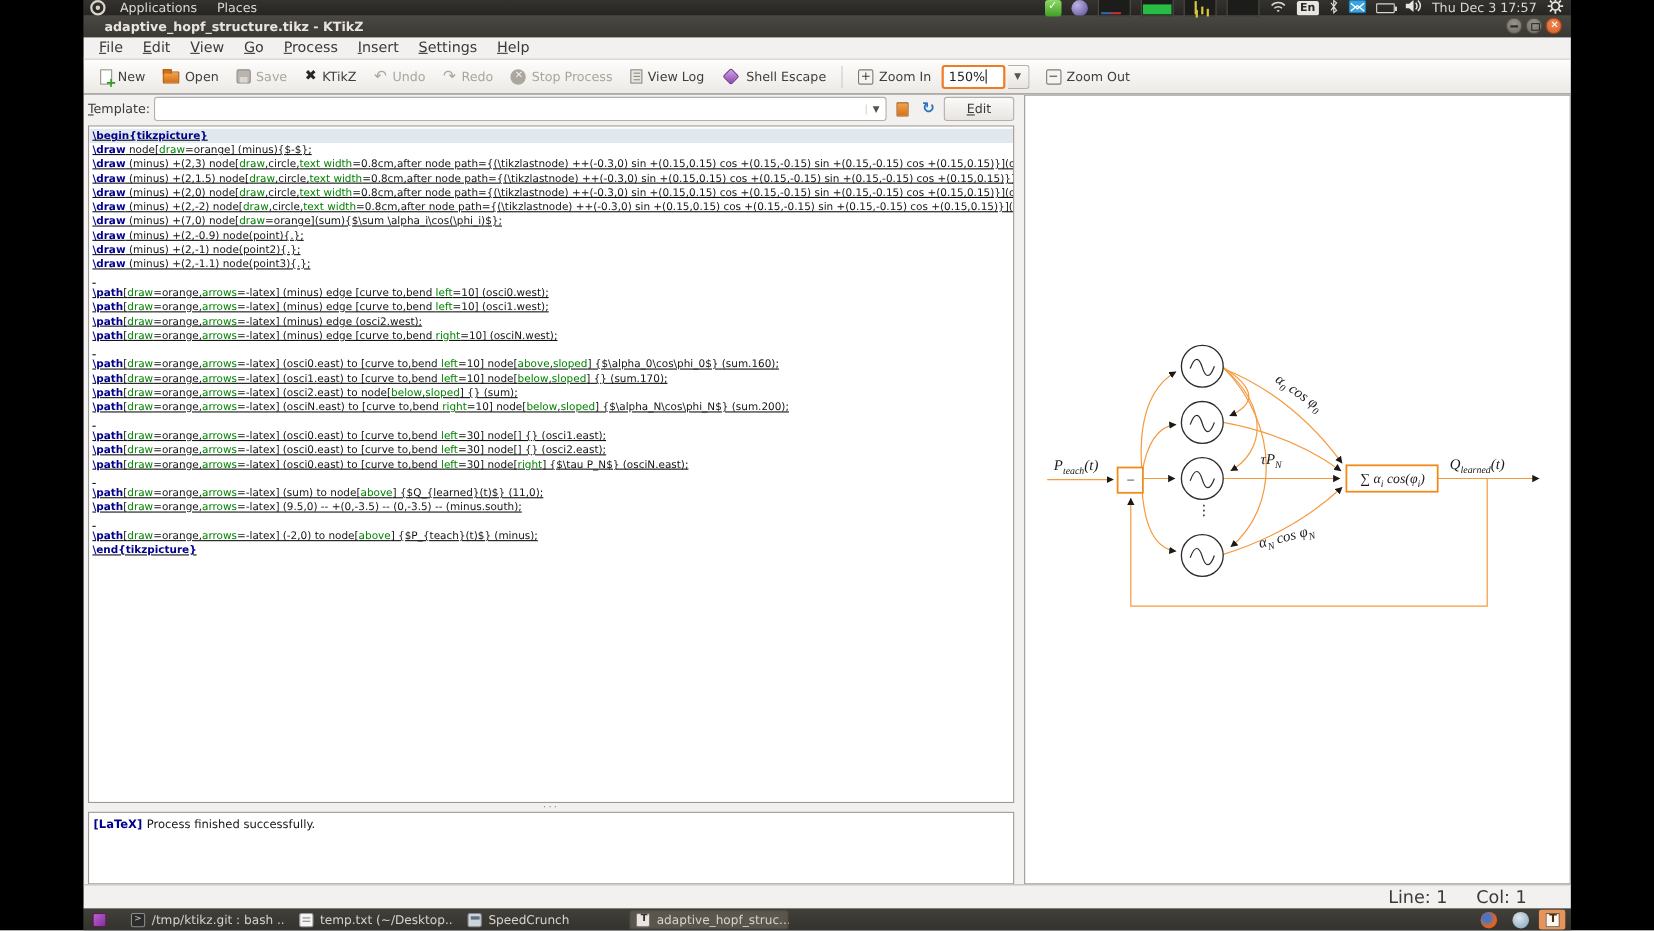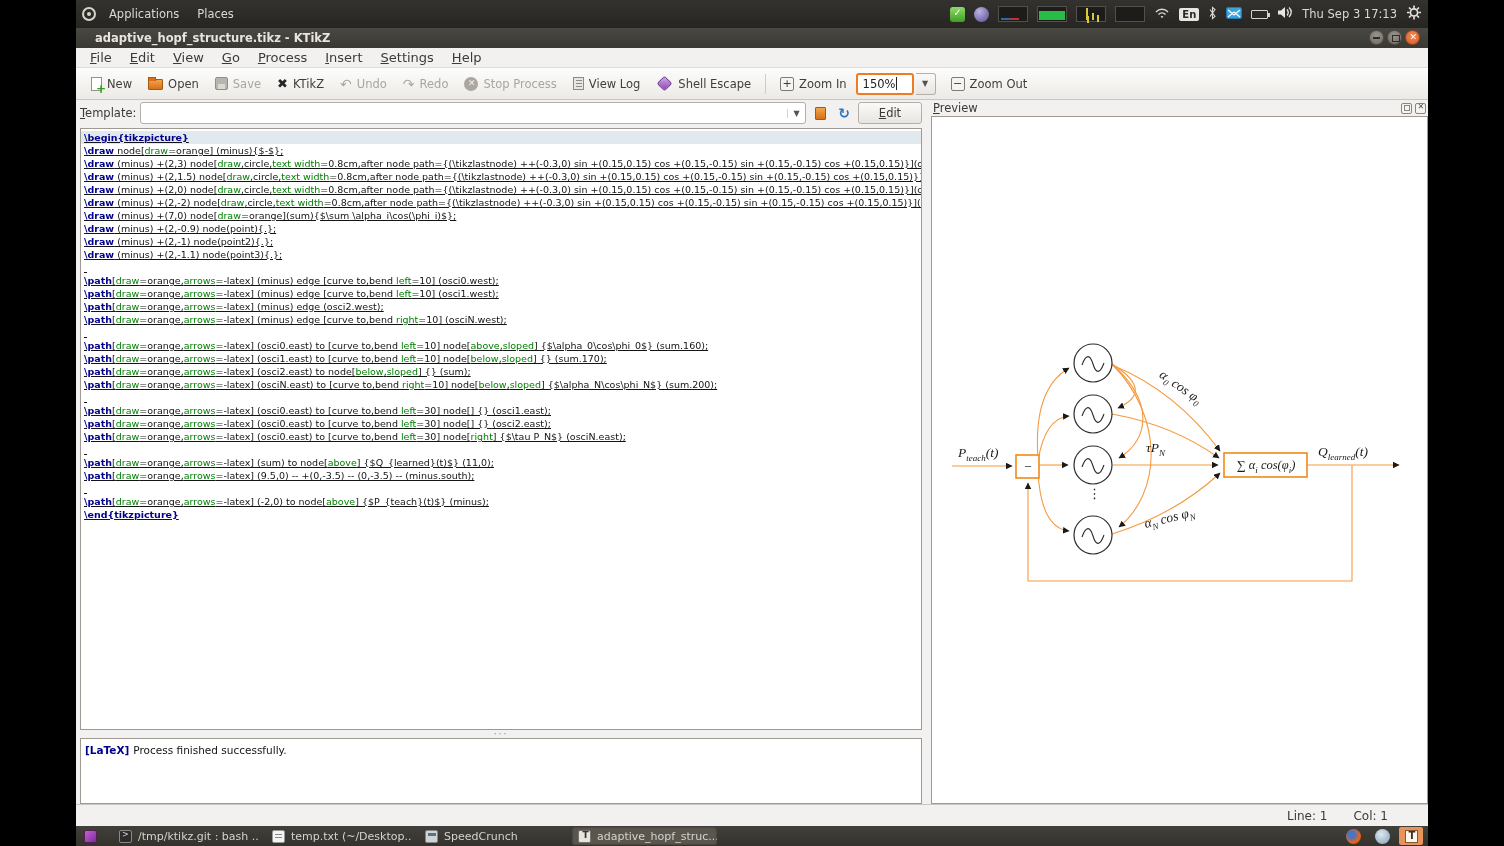--- a/index.html
+++ b/index.html
@@ -2,21 +2,21 @@
 <html><head>
 <meta charset="utf-8">
 <style>
   * { margin:0; padding:0; box-sizing:border-box; }
   body { font-family:"DejaVu Sans",sans-serif; }
   .screen { position:relative; width:1504px; height:846px; background:#000; overflow:hidden; }
   .desktop { position:absolute; left:76px; top:0; width:1352px; height:846px;
              display:flex; flex-direction:column; background:#3c3b37; }
 
   
-  .top-panel { height:28px; background:linear-gradient(#33322e,#262522); color:#dcd9d3;
+  .top-panel { height:14px; background:linear-gradient(#33322e,#262522); color:#dcd9d3;
                display:flex; align-items:center; font-size:11.5px; padding:0 6px; }
   .panel-left { display:flex; align-items:center; gap:8px; }
   .distro-icon { width:14px; height:14px; border:2px solid #d8d4cc; border-radius:50%; position:relative; }
   .distro-icon::after { content:""; position:absolute; left:3px; top:3px; width:4px; height:4px; background:#d8d4cc; border-radius:50%; }
   .panel-menu { padding:2px 5px; }
   .panel-right { margin-left:auto; display:flex; align-items:center; gap:9px; }
   .tray { display:flex; align-items:center; gap:9px; }
   .chk-icon { width:15px; height:15px; border-radius:3px; background:linear-gradient(#8edb66,#3f9e27); position:relative; }
   .chk-icon::before { content:"✓"; position:absolute; left:3px; top:0px; color:#fff; font-size:10px; font-weight:bold; }
   .orb-icon { width:15px; height:15px; border-radius:50%; background:radial-gradient(circle at 35% 30%,#beb3e4,#584a92); }
@@ -121,21 +121,21 @@
   .diagram-svg { position:absolute; left:0; top:0; }
   .dlabel { position:absolute; font-family:"Liberation Serif","DejaVu Serif",serif; font-style:italic;
             font-size:13.5px; color:#1a1a1a; white-space:nowrap; }
   .dlabel sub { font-size:9px; }
   .dl-sum { font-size:12.5px; left:293px; top:337px; width:82px; height:40px; text-align:center; line-height:23px; }
   .dl-minus { left:85px; top:339px; width:22px; height:22px; text-align:center; line-height:21px; font-style:normal; }
   .dl-dots { left:156px; top:369px; font-size:13px; font-style:normal; }
 
   
   .statusbar { height:22px; background:#f2f1ef; border-top:1px solid #c9c5bf; display:flex; align-items:center;
-               justify-content:flex-end; font-size:12px; color:#3a3a38; gap:26px; padding-right:40px; }
+               justify-content:flex-end; font-size:16px; color:#3a3a38; gap:26px; padding-right:40px; }
   .taskbar { height:20px; background:linear-gradient(#41403a,#33322c); display:flex; align-items:center;
              padding:0 3px; gap:8px; color:#d6d3cc; font-size:11px; }
   .show-desktop { width:13px; height:13px; border-radius:2px; background:linear-gradient(135deg,#c75fd1,#7b2f9e);
                   border:1px solid #55204e; margin:0 8px 0 5px; }
   .task-btn { display:flex; align-items:center; gap:6px; width:145px; height:18px; padding:0 6px;
               border-radius:2px; overflow:hidden; white-space:nowrap; }
   .task-btn.active { background:#5a564e; box-shadow:inset 0 0 2px #262522; }
   .ticon { width:13px; height:13px; border-radius:2px; flex:0 0 auto; position:relative; }
   .terminal-icon { background:#2c2c2c; border:1px solid #8a8a8a; }
   .terminal-icon::after { content:">"; position:absolute; left:2px; top:-1px; color:#d9d9d9; font-size:8px; }
@@ -188,21 +188,21 @@
               </svg></span>
         <span><svg width="16" height="12">
                 <rect x="0.5" y="0.5" width="15" height="11" rx="1.5" fill="#3ba3dd" stroke="#1f7db3"></rect>
                 <path d="M2,3 L8,8 L14,3 M2,10 L8,5 M14,10 L8,5" stroke="#fff" stroke-width="1.2" fill="none"></path>
               </svg></span>
         <span class="batt"></span>
         <span><svg width="16" height="13">
                 <path d="M1,4.5 h3 l4,-3.5 v11 l-4,-3.5 h-3 z" fill="#e8e6e1"></path>
                 <path d="M10,3.5 q2.5,3 0,6 M12,1.5 q4.5,4.5 0,9.5" stroke="#e8e6e1" stroke-width="1.3" fill="none"></path>
               </svg></span>
-        <span class="clock">Thu Sep 3 17:13</span>
+        <span class="clock">Thu Dec 3 17:57</span>
         <span><svg width="16" height="15">
                 <g stroke="#e8e6e1" stroke-width="1.6">
                   <circle cx="8" cy="7.5" r="3.6" fill="none"></circle>
                   <path d="M8,0.5 v2.6 M8,11.9 v2.6 M1,7.5 h2.6 M12.4,7.5 h2.6 M3,2.5 l1.9,1.9 M11.1,10.6 l1.9,1.9 M13,2.5 l-1.9,1.9 M4.9,10.6 l-1.9,1.9"></path>
                 </g>
               </svg></span>
       </div>
     </div>
   </div>
 
@@ -333,27 +333,20 @@
           </div>
 
       <div class="splitter">···</div>
 
       <div class="messages-box">
         <span class="msg-tag">[LaTeX]</span><span class="msg-text">Process finished successfully.</span>
       </div>
     </div>
 
     <div class="right-col">
-      <div class="panel-header">
-        <span><u>P</u>review</span>
-        <span class="ph-icons">
-          <span class="ph-btn ph-float"></span>
-          <span class="ph-btn ph-close"></span>
-        </span>
-      </div>
       <div class="preview-box">
         <svg class="diagram-svg" width="495" height="689" viewBox="0 0 495 689">
           <defs>
             <marker id="ah" markerWidth="7" markerHeight="7" refX="5.5" refY="3" orient="auto">
               <path d="M0,0 L6,3 L0,6 z" fill="#1a1a1a"></path>
             </marker>
           </defs>
           <g stroke="#f59a3e" fill="none" stroke-width="1.1">
             <path d="M20,349 H80" marker-end="url(#ah)"></path>
             <path d="M375,348 H467" marker-end="url(#ah)"></path>

